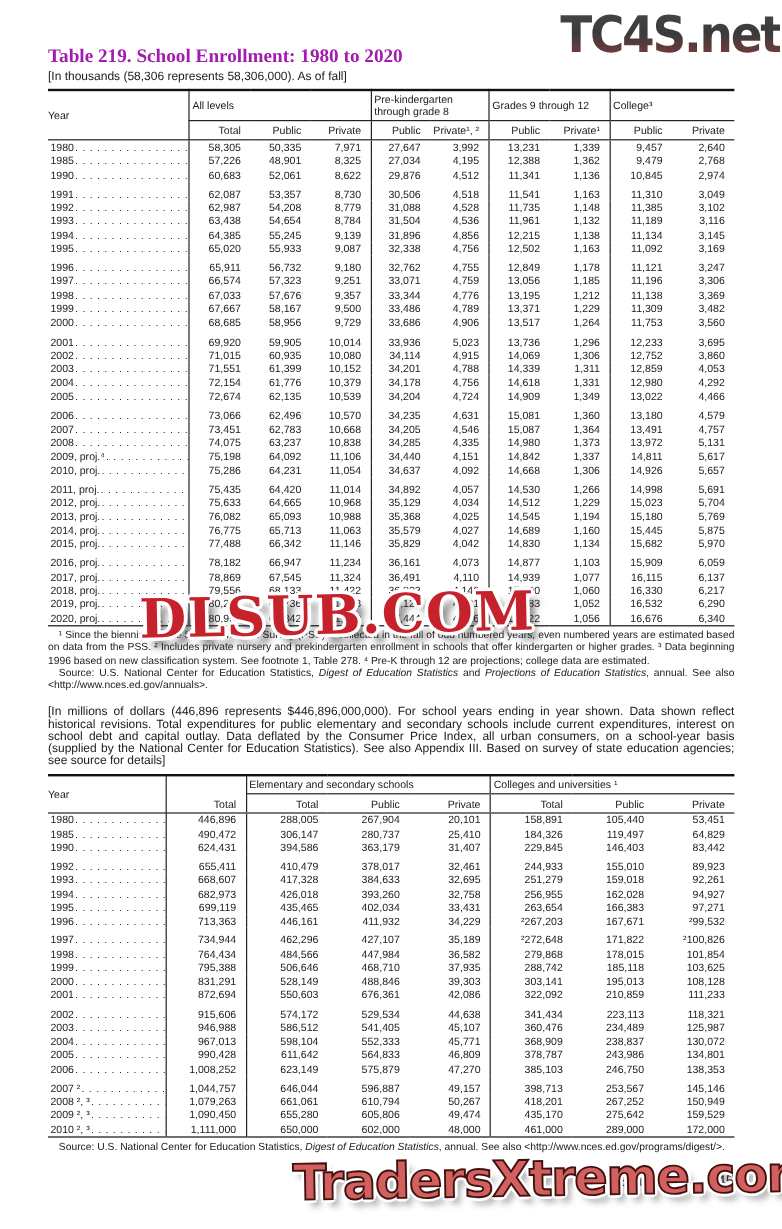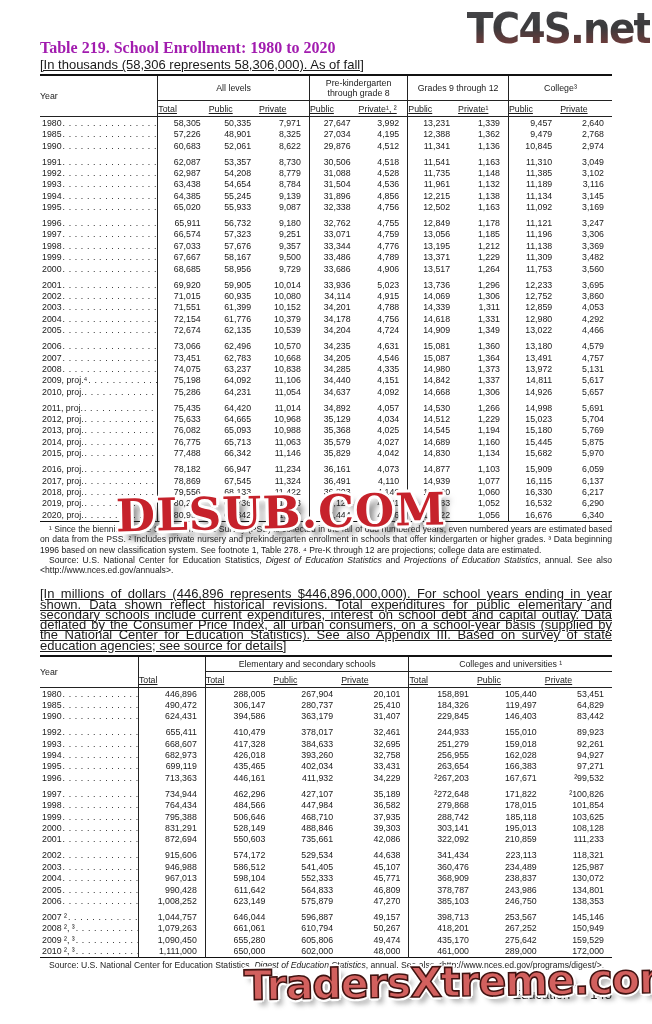--- a/index.html
+++ b/index.html
@@ -2,28 +2,28 @@
 <html><head>
 <meta charset="utf-8">
 <style>
   html,body{margin:0;padding:0;width:652px;height:1024px;background:#fff;overflow:hidden;}
   body{font-family:"Liberation Sans",sans-serif;color:#1a1a1a;position:relative;}
   .content{position:absolute;left:40px;top:0;width:572px;}
 
   .tbl-title{font-family:"Liberation Serif",serif;font-weight:700;font-size:16px;line-height:19px;color:#a21caf;}
   .title1{margin-top:38px;}
   .title2{margin-top:14px;}
-  .unit-note{font-size:13px;line-height:10.3px;margin:3px 0 4px 0;text-align:justify;text-decoration:underline;}
+  .unit-note{font-size:10px;line-height:10.3px;margin:3px 0 4px 0;text-align:justify;}
 
   table{width:100%;border-collapse:collapse;table-layout:fixed;border-top:2px solid #111;border-bottom:1.3px solid #111;}
   th,td{font-size:8.8px;font-weight:400;padding:0;color:#1a1a1a;}
   .yhead{border-right:1px solid #222;border-bottom:1px solid #222;text-align:left;vertical-align:middle;margin-top:48px;}
-  .ghead{text-align:center;border-bottom:1px solid #222;padding:2px 2px;vertical-align:middle;line-height:10px;}
+  .ghead{text-align:left;border-bottom:1px solid #222;padding:2px 2px;vertical-align:middle;line-height:10px;}
   .blankh{border-bottom:none;}
-  .shead{text-align:left;padding:3px 8px 2px 0;border-bottom:1px solid #222;vertical-align:bottom;text-decoration:underline;}
+  .shead{text-align:right;padding:3px 8px 2px 0;border-bottom:1px solid #222;vertical-align:bottom;}
   .divl{border-left:1px solid #222;}
   td.num{text-align:right;padding:0.5px 8px 0.5px 0;line-height:10.4px;white-space:nowrap;}
   td.year-cell{border-right:1px solid #222;padding:0.5px 0 0.5px 2px;line-height:10.4px;}
   .yinner{display:flex;overflow:hidden;white-space:nowrap;text-align:right;}
   .leader{flex:1 1 auto;overflow:hidden;margin-left:1px;}
   .leader::before{content:". . . . . . . . . . . . . . . . . . . . . . . . . . . . . . . . . . .";letter-spacing:.6px;}
   tr.group-start td{padding-top:5px;}
 
   .fnblock{margin-top:2.5px;}
   .fnblock p{margin:0;font-size:8.6px;line-height:10.2px;text-align:justify;text-indent:9px;}
@@ -872,21 +872,21 @@
         </tr>
         <tr>
           <td class="year-cell">
             <span class="yinner">
               <span>2001</span>
               <span class="leader"></span>
             </span>
           </td>
           <td class="num">872,694</td>
           <td class="num divl">550,603</td>
-          <td class="num">735,661</td>
+          <td class="num">676,361</td>
           <td class="num">42,086</td>
           <td class="num divl">322,092</td>
           <td class="num">210,859</td>
           <td class="num">111,233</td>
         </tr>
         <tr class="group-start">
           <td class="year-cell">
             <span class="yinner">
               <span>2002</span>
               <span class="leader"></span>

